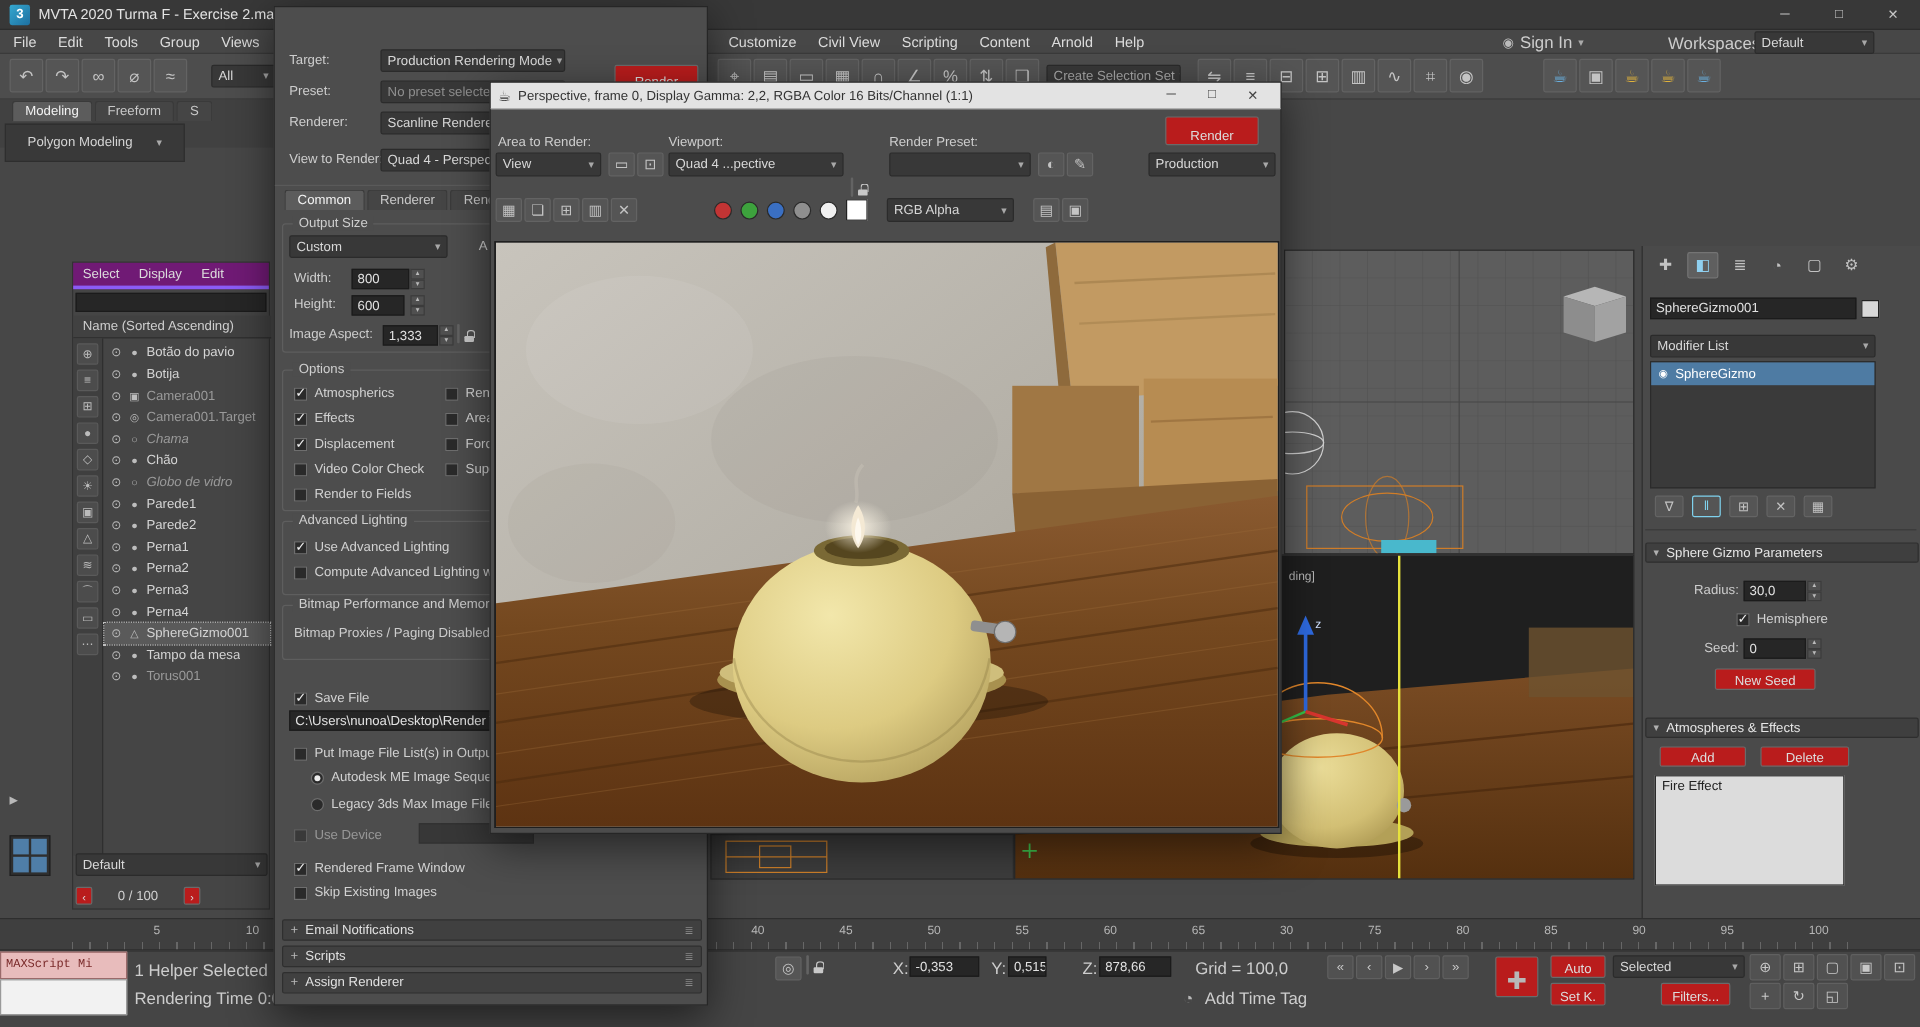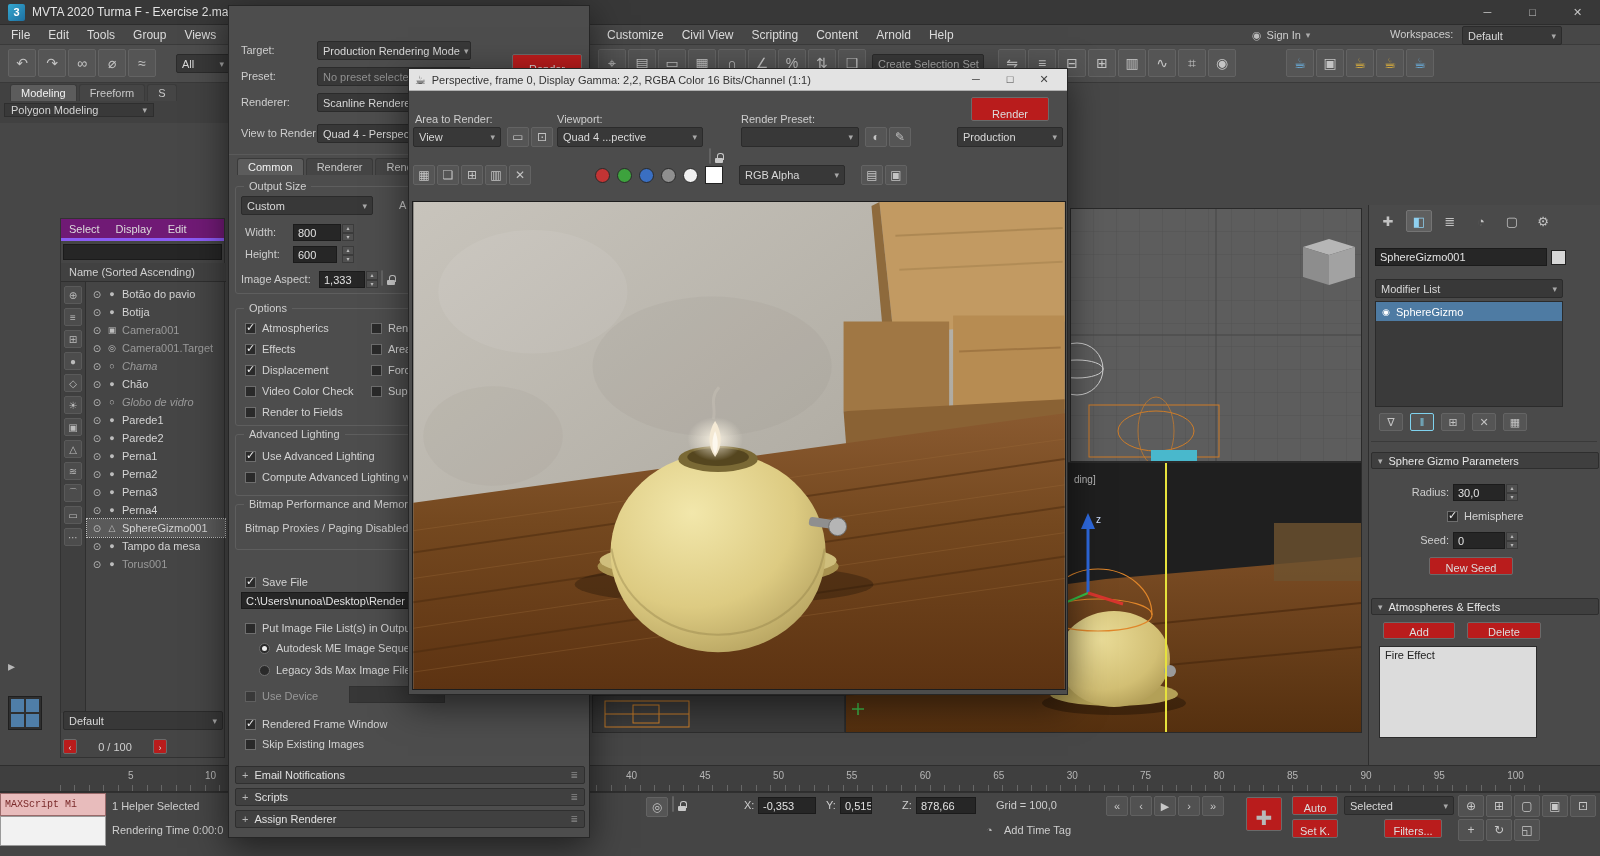--- a/index.html
+++ b/index.html
@@ -86,21 +86,21 @@
 .bulb{width:12px;text-align:center;margin-right:4px;font-size:9px}
 .bulb::before{content:"◉"}
 .cp-tool{width:24px;height:18px;display:flex;align-items:center;justify-content:center;background:#555;border:1px solid #646464;
   border-radius:2px;color:#c2c2c2;font-size:11px;margin-right:7px}
 .cp-tool.active{color:#7fd2ee;border-color:#7fd2ee}
 
 .timeline{background:#3f3f3f;border-top:1px solid #2e2e2e;border-bottom:1px solid #2e2e2e}
 .tickstrip{position:absolute;bottom:0;height:6px;background:repeating-linear-gradient(90deg,#676767 0 1px,transparent 1px 14.5px)}
 .tick-label{font-size:10px;color:#b6b6b6}
 .statusbar{background:#454545;border-top:1px solid #303030}
-.sb-text{font-size:11px;color:#cdcdcd;white-space:nowrap}
+.sb-text{font-size:14px;color:#cdcdcd;white-space:nowrap}
 .pb-btn{width:22px;height:20px;display:flex;align-items:center;justify-content:center;background:#515151;border:1px solid #606060;
   border-radius:2px;color:#c8c8c8;font-size:11px;margin-right:2px}
 .nav-btn{width:26px;height:22px;display:flex;align-items:center;justify-content:center;background:#515151;border:1px solid #606060;
   border-radius:2px;color:#c8c8c8;font-size:12px;margin-right:2px}
 .circle{width:15px;height:15px;border-radius:50%;border:1px solid #2a2a2a;margin-right:7px;flex:none}
 
 .tri-r::before{content:"▸";color:#b8b8b8}
 .wave::before{content:"∿";color:#b8b8b8}
 .curve2::before{content:"⌒";color:#b8b8b8}
 .layout-grid{display:grid;grid-template-columns:13px 13px;grid-template-rows:13px 13px;gap:2px;padding:2px;background:#2f2f2f;border:1px solid #1f1f1f}
@@ -249,21 +249,21 @@
         </span>
     </div>
   </div>
 
   <div class="abs" style="left:0;top:83px;width:228px;height:40px;background:#414141">
     <div class="abs flex" style="left:10px;top:1px">
       <span class="rs-tab active">Modeling</span>
         <span class="rs-tab">Freeform</span>
         <span class="rs-tab">S</span>
     </div>
-    <div class="abs flex" style="left:4px;top:20px;width:150px;height:14px;background:#393939;border:1px solid #2e2e2e;padding:0 6px">
+    <div class="abs flex" style="left:4px;top:20px;width:150px;height:32px;background:#393939;border:1px solid #2e2e2e;padding:0 18px">
       <span style="font-size:11px">Polygon Modeling</span>
       <span class="arr" style="margin-left:auto;font-size:9px;color:#aaa"></span>
     </div>
   </div>
 
   <div class="abs" style="left:1070px;top:208px;width:292px;height:254px;border:1px solid #2a2a2a">
     <svg width="290" height="252" viewBox="0 0 290 252">
       <defs>
         <pattern id="gp" width="23" height="23" patternUnits="userSpaceOnUse">
           <path d="M23,0 L23,23 M0,23 L23,23" stroke="#525252" stroke-width="1" fill="none"></path>

